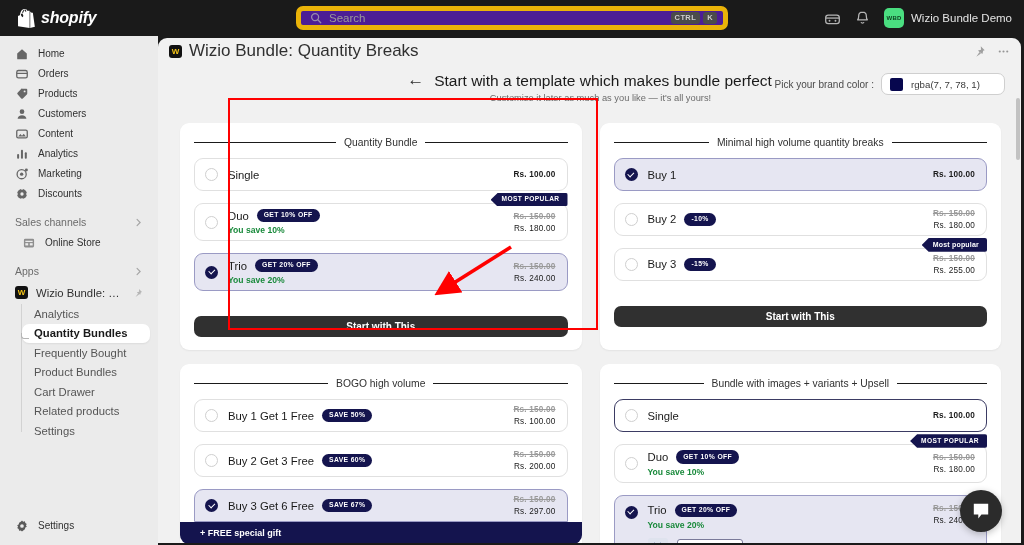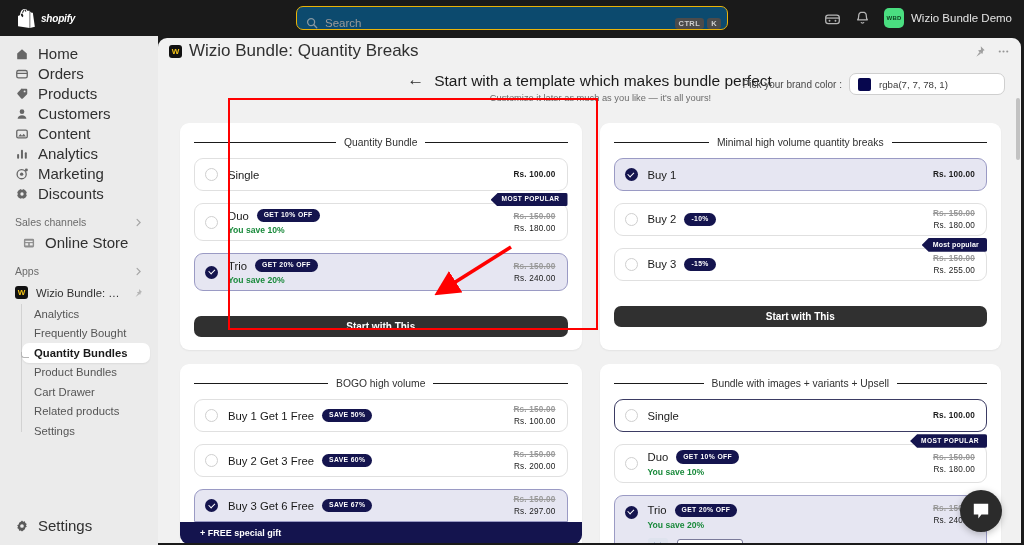--- a/index.html
+++ b/index.html
@@ -10,26 +10,26 @@
   }
   .app { width: 1024px; height: 545px; position: relative; background:#1a1a1a; }
 
   
   .topbar {
     height: 36px; background: #1a1a1a; display: flex; align-items: center;
     position: relative; padding: 0 10px;
   }
   .brand { display: flex; align-items: center; gap: 6px; width: 152px; padding-left:8px; }
   .brand-logo { width: 17px; height: 19px; flex:none; }
-  .brand-name { color:#fff; font-size:10px; font-weight:700; font-style:italic; letter-spacing:-0.2px; }
+  .brand-name { color:#fff; font-size:16px; font-weight:700; font-style:italic; letter-spacing:-0.2px; }
 
   .search-wrap { position:absolute; left:296px; top:6px; width:432px; height:24px; }
   .search {
-    width:100%; height:100%; background:#0c4a6e; border:1px solid #eab308;
-    border-radius:7px; display:flex; align-items:flex-end; padding:0 6px 0 9px;
+    width:100%; height:100%; background:#4c1d95; border:5px solid #eab308;
+    border-radius:7px; display:flex; align-items:center; padding:0 6px 0 9px;
   }
   .search-ico { width:12px; height:12px; flex:none; margin-right:7px; opacity:.72; }
   .search-ph { color:#9a9a9a; font-size:11.5px; flex:1; }
   .kbd { display:flex; gap:3px; }
   .kbd span {
     background:#4b4b4b; color:#cfcfcf; font-size:7.5px; font-weight:700;
     border-radius:3px; padding:2px 4px; letter-spacing:.4px; line-height:1;
   }
 
   .topright { position:absolute; right:12px; top:0; height:36px; display:flex; align-items:center; gap:13px; }
@@ -48,21 +48,21 @@
   
   .sidebar {
     width:158px; flex:none; background:#ebebeb; padding:8px 8px 0 8px;
     display:flex; flex-direction:column; position:relative;
   }
   .nav-item {
     display:flex; align-items:center; gap:9px; height:19.5px; padding:0 7px;
     border-radius:7px; cursor:pointer; margin-bottom:0.5px;
   }
   .nav-item .ic { width:14px; height:14px; flex:none; opacity:.82; }
-  .nav-item .lb { font-size:15px; color:#303030; white-space:nowrap; overflow:hidden; text-overflow:ellipsis; }
+  .nav-item .lb { font-size:10px; color:#303030; white-space:nowrap; overflow:hidden; text-overflow:ellipsis; }
   .nav-section {
     display:flex; align-items:center; justify-content:space-between;
     padding:0 7px; height:22px; margin-top:7px; cursor:pointer;
   }
   .nav-section .t { font-size:10.5px; color:#6b6b6b; }
   .chev { width:9px; height:9px; opacity:.55; }
   .sub-wrap { position:relative; padding-left:14px; margin-top:1px; }
   .sub-wrap:before {
     content:""; position:absolute; left:13px; top:0px; bottom:9px; width:1px; background:#d2d2d2;
   }
@@ -108,21 +108,21 @@
   .back-title { display:flex; align-items:center; justify-content:center; gap:10px; }
   .back-arrow { font-size:17px; color:#303030; cursor:pointer; line-height:1; padding-bottom:2px; }
   .h1 { font-size:15.5px; font-weight:400; color:#1a1a1a; }
   .sub { text-align:center; font-size:9.3px; color:#6b6b6b; margin-top:3px; padding-left:22px; }
 
   .brandcolor {
     position:absolute; right:16px; top:9px; display:flex; align-items:center; gap:7px;
   }
   .bc-label { font-size:10px; color:#4a4a4a; }
   .bc-field {
-    width:156px; height:22px; background:#fff; border:1px solid #cfcfcf; border-radius:7px;
+    width:124px; height:22px; background:#fff; border:1px solid #cfcfcf; border-radius:7px;
     display:flex; align-items:center; gap:8px; padding:0 8px; cursor:pointer;
   }
   .bc-swatch { width:13px; height:13px; border-radius:2px; flex:none; }
   .bc-val { font-size:9.7px; color:#3a3a3a; }
 
   
   .grid {
     display:grid; grid-template-columns:1fr 1fr; gap:14px 18px;
     padding:16px 20px 0 22px; margin-top:4px;
   }
@@ -357,25 +357,25 @@
         <span class="nm">Wizio Bundle: Quantit...</span>
         <svg class="pin" viewBox="0 0 12 12">
           <path d="M7.2 1.2 10.8 4.8l-1.4.6-.7 2.8L6 6.5 3 10.8 7.3 7.8 4.6 5.1l2.8-.7z" fill="#8a8a8a"></path>
         </svg>
       </div>
 
       <div class="sub-wrap">
         <div class="sub-item">
           <span>Analytics</span>
           </div>
+        <div class="sub-item active">
+          <span>Quantity Bundles</span>
+          </div>
         <div class="sub-item">
           <span>Frequently Bought</span>
-          </div>
-        <div class="sub-item active">
-          <span>Quantity Bundles</span>
           </div>
         <div class="sub-item">
           <span>Product Bundles</span>
           </div>
         <div class="sub-item">
           <span>Cart Drawer</span>
           </div>
         <div class="sub-item">
           <span>Related products</span>
           </div>

